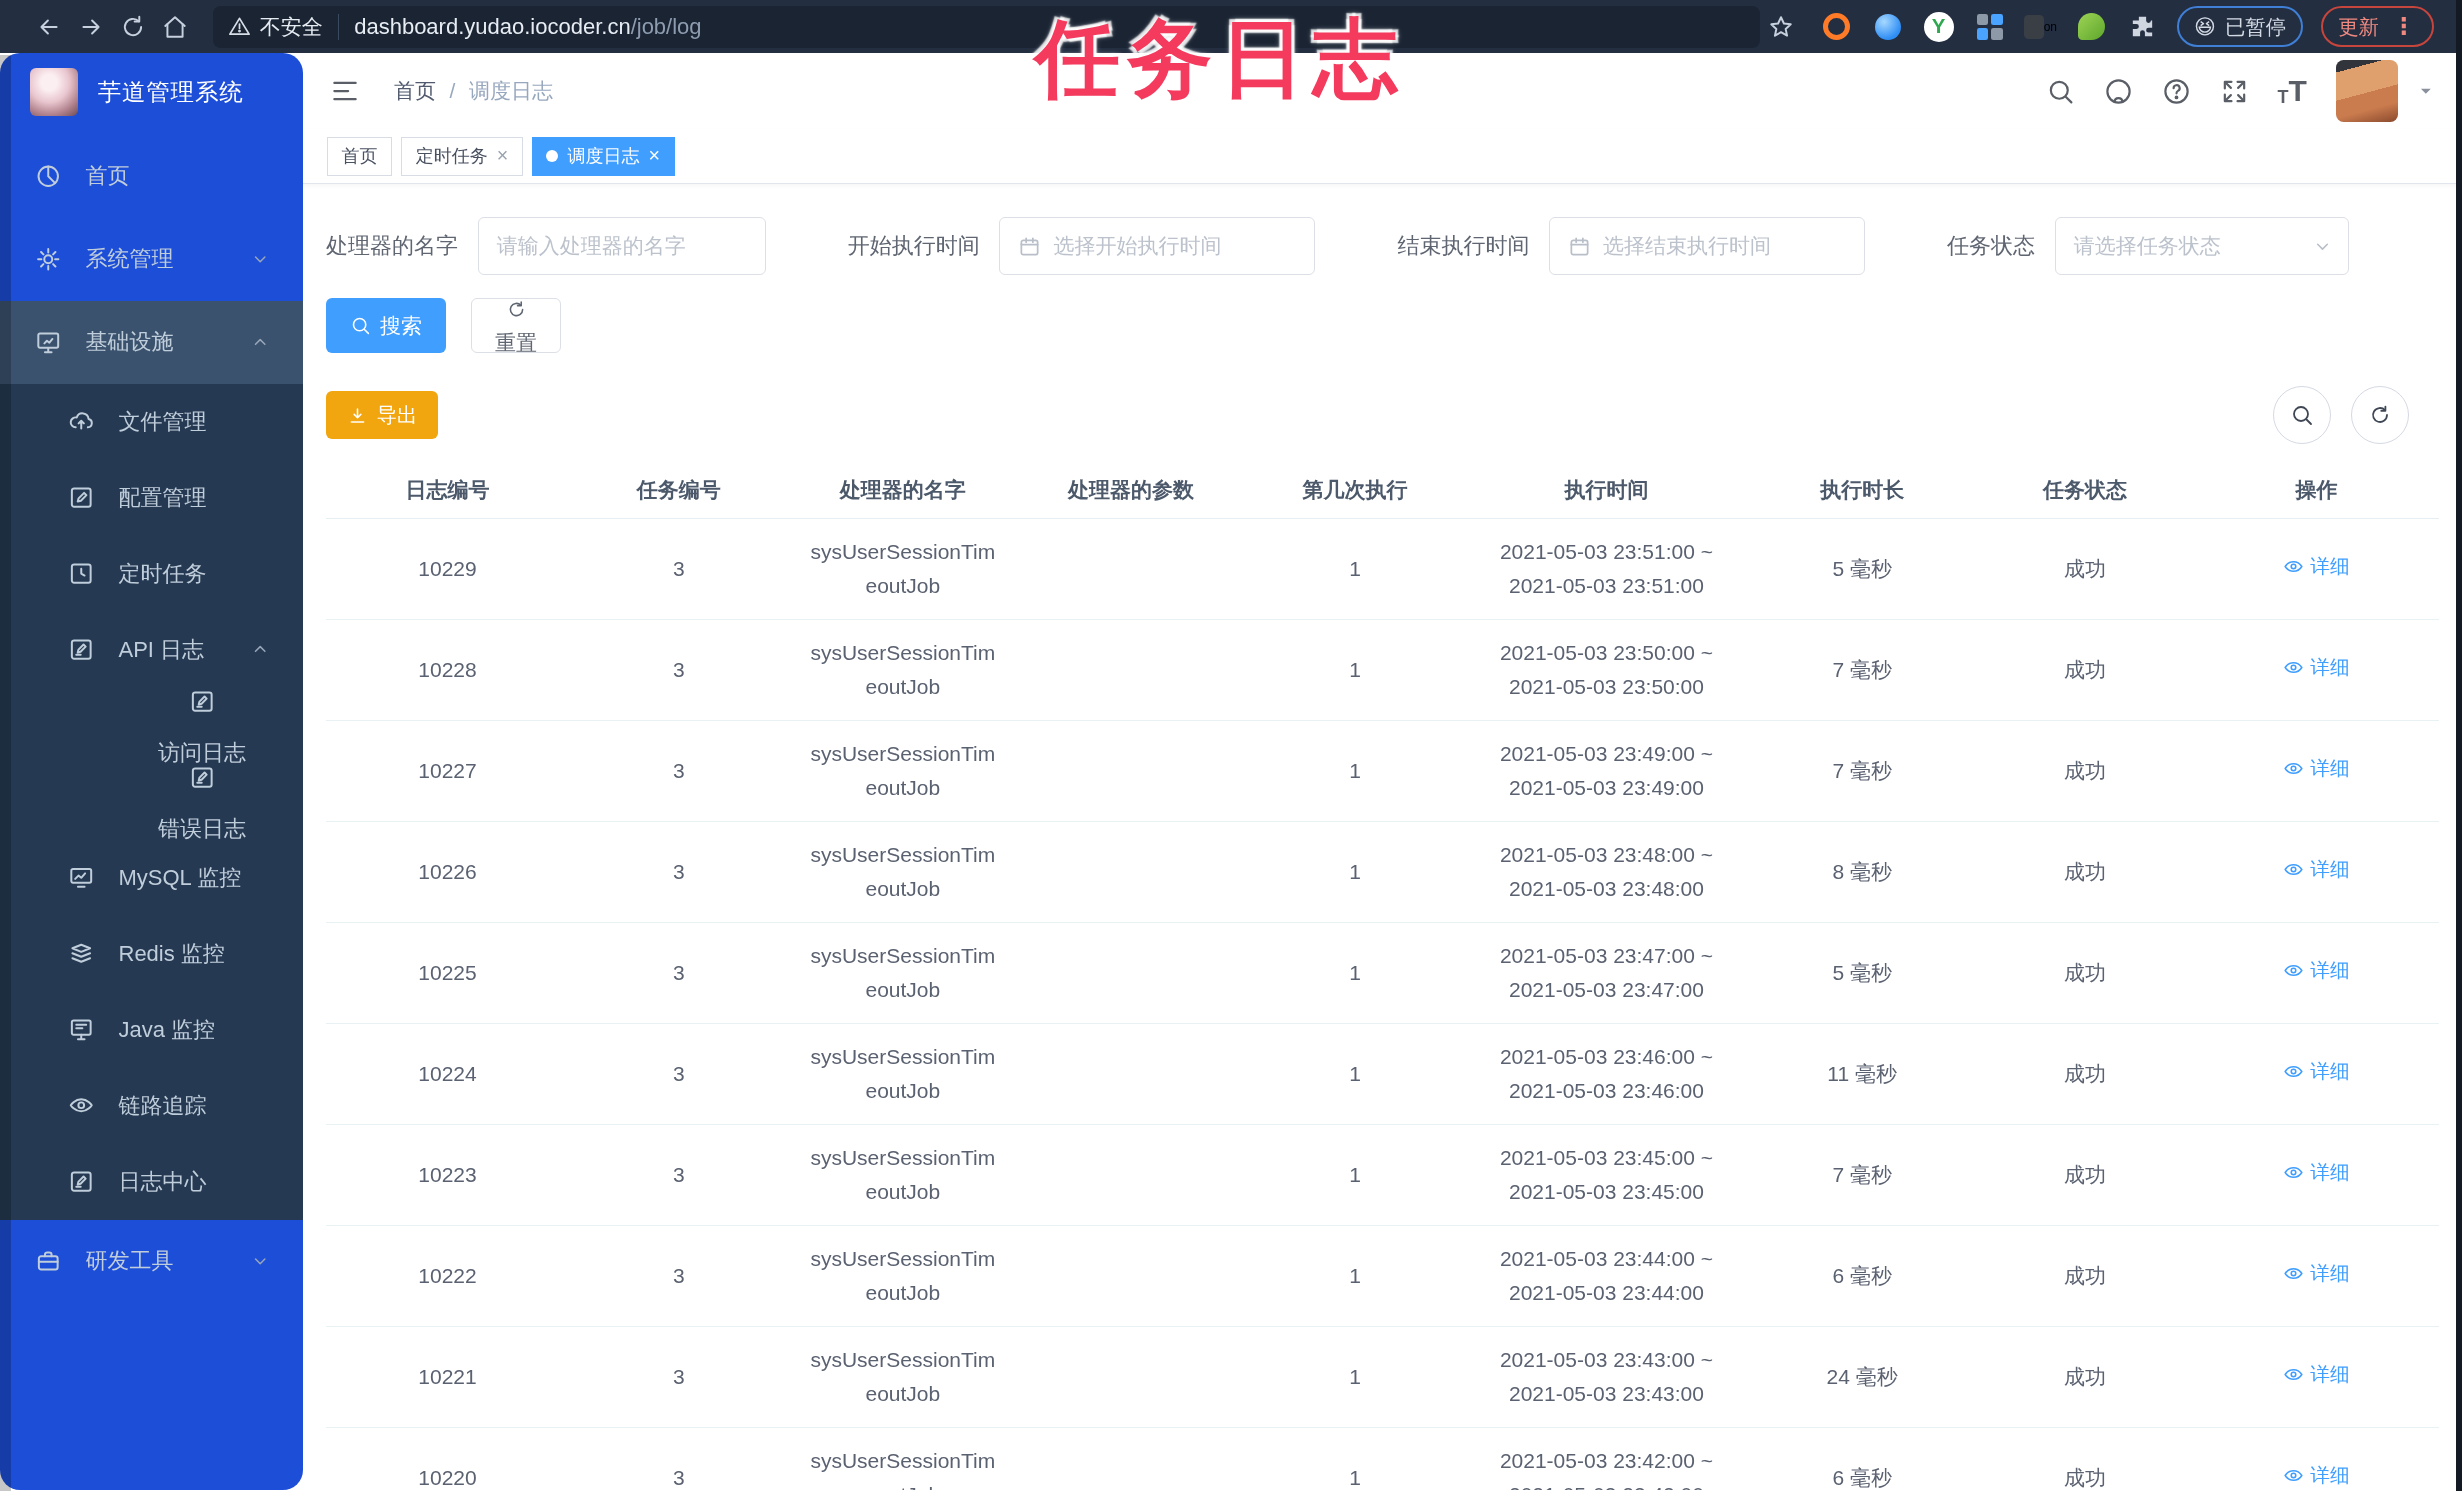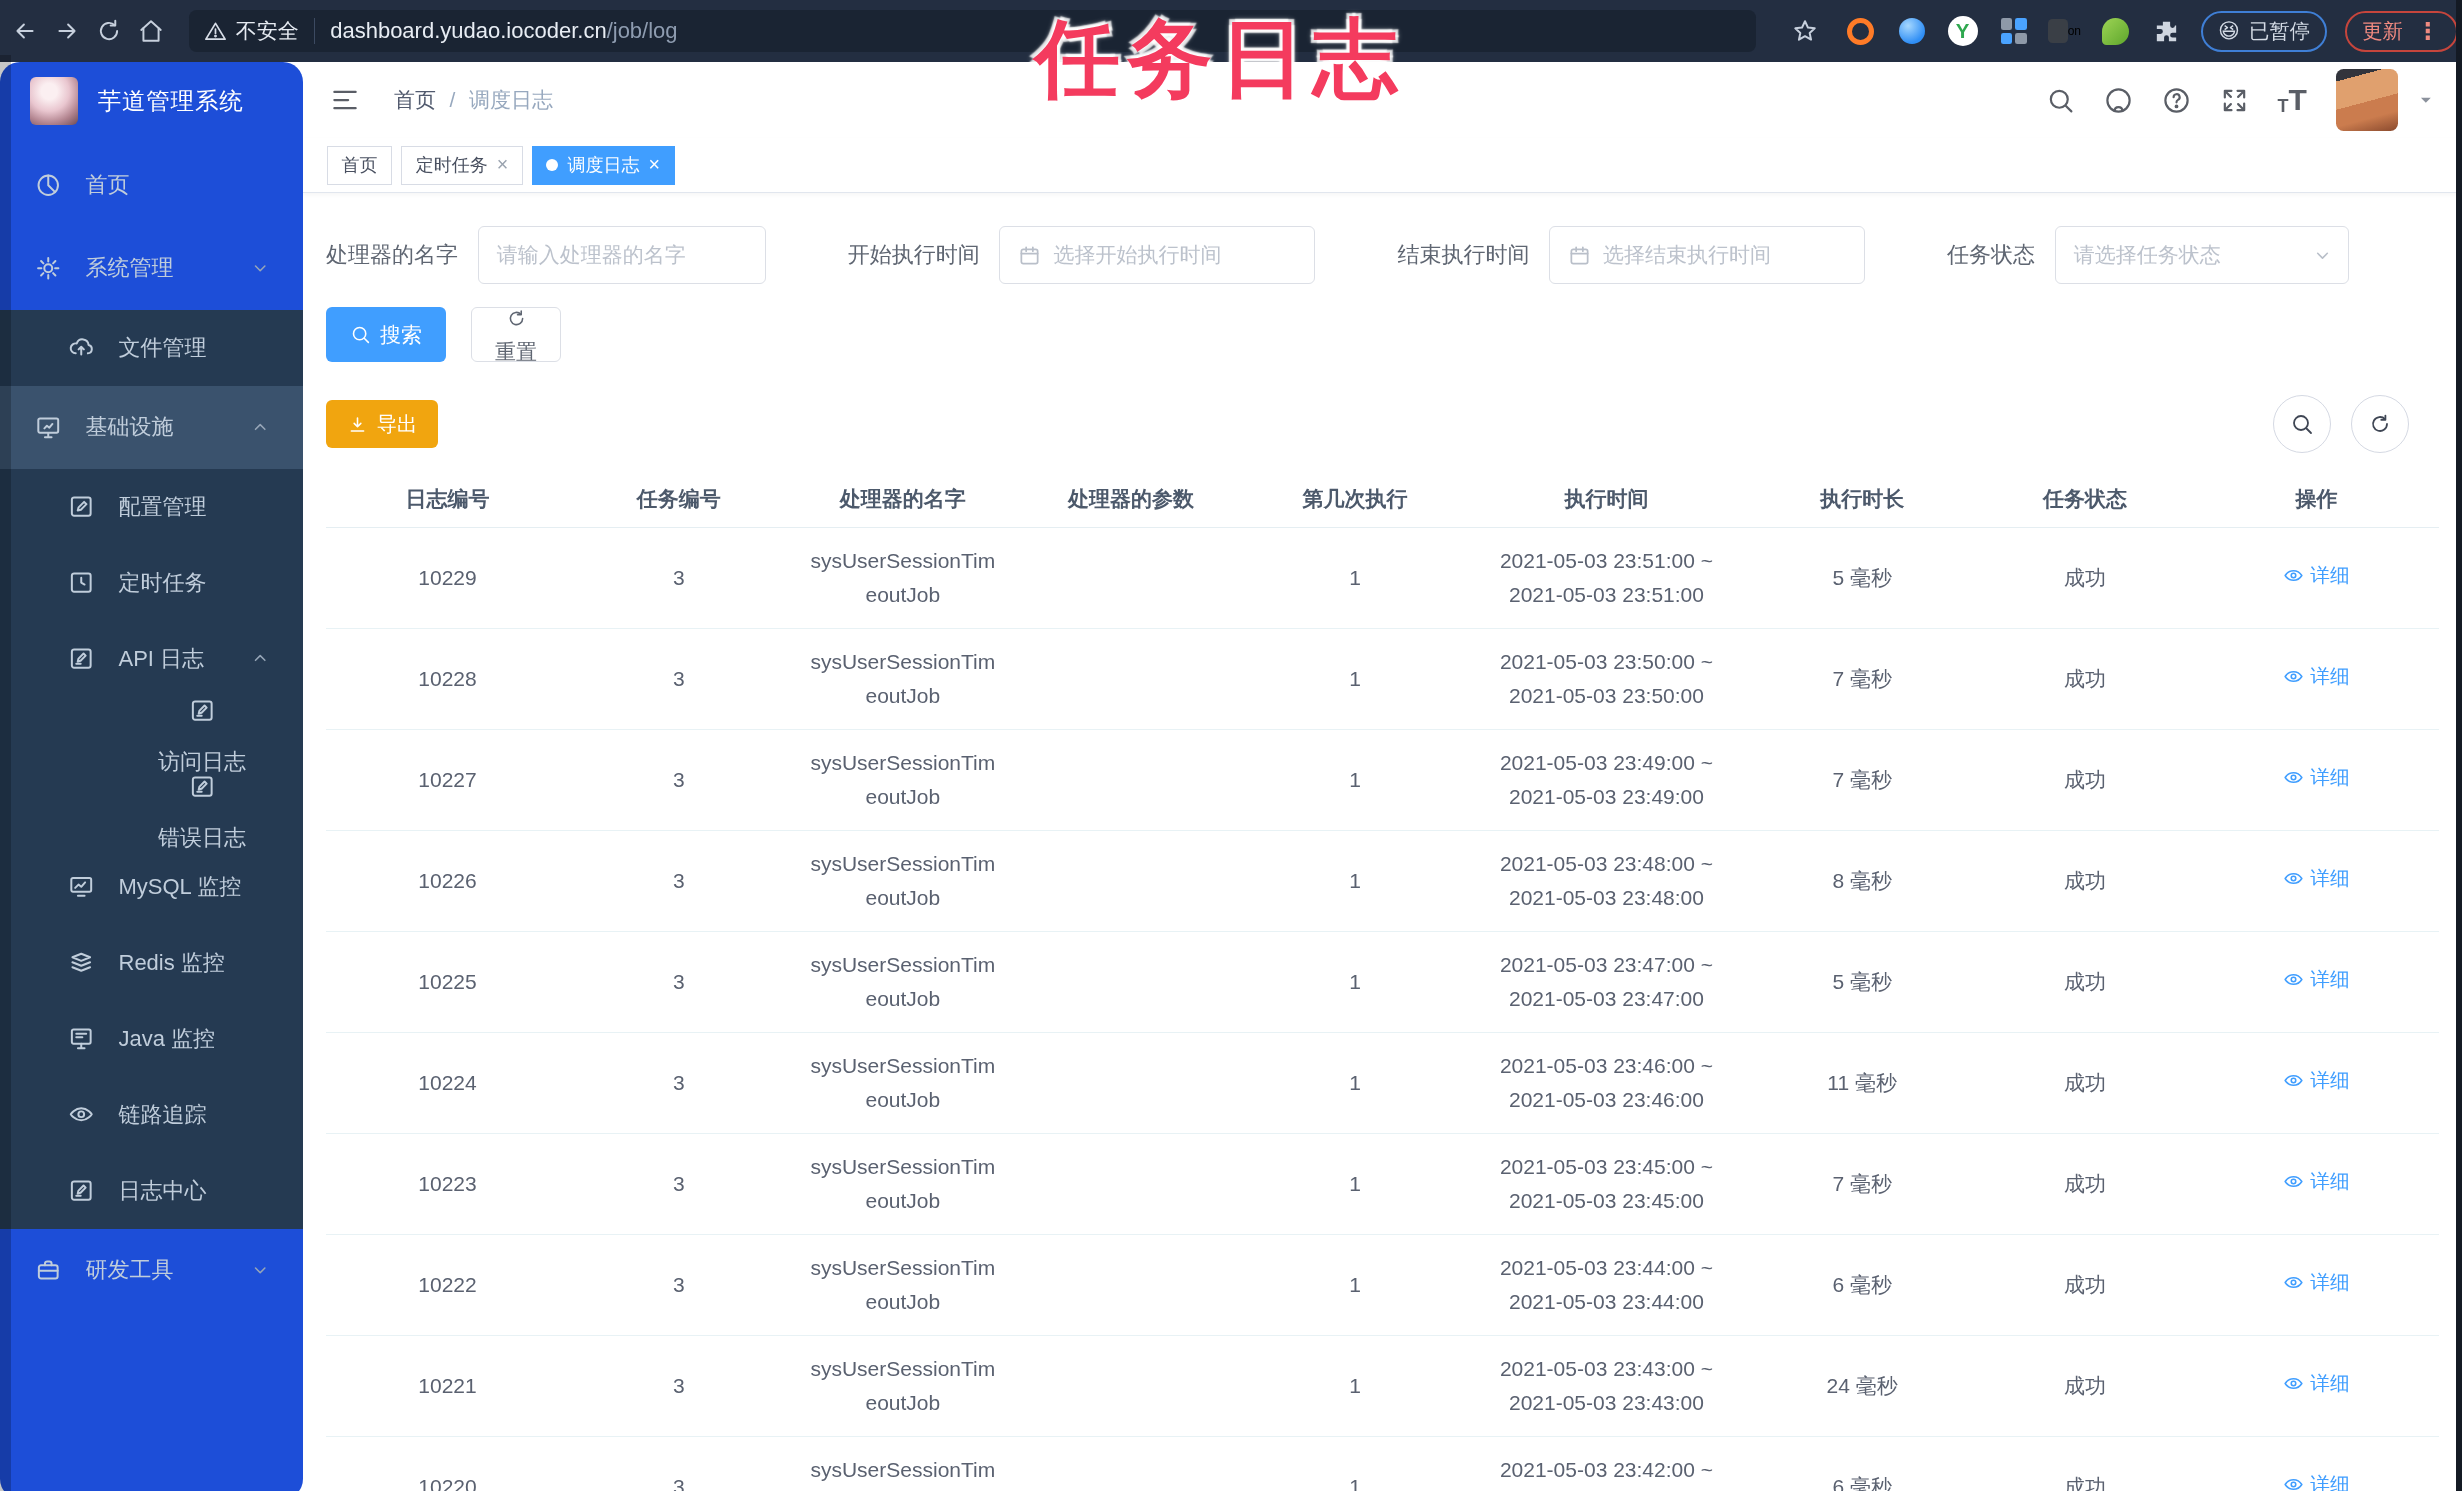--- a/index.html
+++ b/index.html
@@ -1,21 +1,21 @@
 <!DOCTYPE html>
 <html style="font-size:12px"><head>
 <meta charset="utf-8">
 <style>
   * { margin:0; padding:0; box-sizing:border-box; }
   html,body { background:#fff; }
   body { font-family:"Liberation Sans","DejaVu Sans",sans-serif; }
   .screen { position:relative; width:2462px; height:1491px; background:#fff; overflow:hidden; }
 
   
-  .browser-bar { height:62px; background:#232e41; display:flex; align-items:center; padding:0 4px; position:relative; z-index:5; }
+  .browser-bar { height:53px; background:#232e41; display:flex; align-items:center; padding:0 28px; position:relative; z-index:5; }
   .bicon { width:42px; height:42px; display:flex; align-items:center; justify-content:center; color:#c7d0dd; border-radius:6px; flex:none; }
   .bicon svg { width:26px; height:26px; }
   .url-pill { margin-left:16.7px; width:1567px; height:42px; background:#1a2433; border-radius:7.6px; display:flex; align-items:center; padding:0 15px; }
   .warn { color:#d8dee8; display:flex; align-items:center; }
   .warn svg { width:23px; height:23px; }
   .sec-label { font-size:21px; color:#e6ebf2; margin-left:9px; white-space:nowrap; }
   .pill-div { width:1.5px; height:26px; background:#3c4a61; margin:0 15px; flex:none; }
   .url-text { font-size:22px; color:#e8edf4; white-space:nowrap; }
   .url-text .path { color:#8e9cb0; }
   .ext-area { margin-left:auto; display:flex; align-items:center; gap:18px; }
@@ -235,43 +235,43 @@
                 <path d="M12 2.8v3M12 18.2v3M2.8 12h3M18.2 12h3M5.5 5.5l2.1 2.1M16.4 16.4l2.1 2.1M18.5 5.5l-2.1 2.1M7.6 16.4l-2.1 2.1"></path>
               </svg>
             </span>
             <span>系统管理</span>
             <span class="chevron">
               <svg viewBox="0 0 24 24" fill="none" stroke="currentColor" stroke-width="1.8" stroke-linecap="round" stroke-linejoin="round">
                 <path d="M6.5 9.5l5.5 5.5 5.5-5.5"></path>
               </svg>
             </span>
           </div>
-          <div class="menu-item sub">
-            <span class="mi-icon">
-              <svg viewBox="0 0 24 24" fill="none" stroke="currentColor" stroke-width="1.8" stroke-linecap="round" stroke-linejoin="round">
-                <path d="M7 17.5a4.5 4.5 0 1 1 .9-8.9A5.5 5.5 0 0 1 18.6 10 3.8 3.8 0 0 1 18 17.5"></path>
-                <path d="M12 11.5v7M9.6 13.9L12 11.5l2.4 2.4"></path>
-              </svg>
-            </span>
-            <span>文件管理</span>
-          </div>
           <div class="menu-item open">
             <span class="mi-icon">
               <svg viewBox="0 0 24 24" fill="none" stroke="currentColor" stroke-width="1.8" stroke-linecap="round" stroke-linejoin="round">
                 <rect x="3" y="4" width="18" height="13" rx="1.5"></rect>
                 <path d="M8.5 13l2.3-2.3 2.2 1.7 2.8-3.4"></path>
                 <path d="M9 21h6M12 17.2V21"></path>
               </svg>
             </span>
             <span>基础设施</span>
             <span class="chevron">
               <svg viewBox="0 0 24 24" fill="none" stroke="currentColor" stroke-width="1.8" stroke-linecap="round" stroke-linejoin="round">
                 <path d="M6.5 14.5L12 9l5.5 5.5"></path>
               </svg>
             </span>
+          </div>
+          <div class="menu-item sub">
+            <span class="mi-icon">
+              <svg viewBox="0 0 24 24" fill="none" stroke="currentColor" stroke-width="1.8" stroke-linecap="round" stroke-linejoin="round">
+                <path d="M7 17.5a4.5 4.5 0 1 1 .9-8.9A5.5 5.5 0 0 1 18.6 10 3.8 3.8 0 0 1 18 17.5"></path>
+                <path d="M12 11.5v7M9.6 13.9L12 11.5l2.4 2.4"></path>
+              </svg>
+            </span>
+            <span>文件管理</span>
           </div>
           <div class="menu-item sub">
             <span class="mi-icon">
               <svg viewBox="0 0 24 24" fill="none" stroke="currentColor" stroke-width="1.8" stroke-linecap="round" stroke-linejoin="round">
                 <rect x="3.5" y="4" width="17" height="16.5" rx="2"></rect>
                 <path d="M8.8 15.9l.8-2.9 5-5 2.1 2.1-5 5-2.9.8z"></path>
               </svg>
             </span>
             <span>配置管理</span>
           </div>

